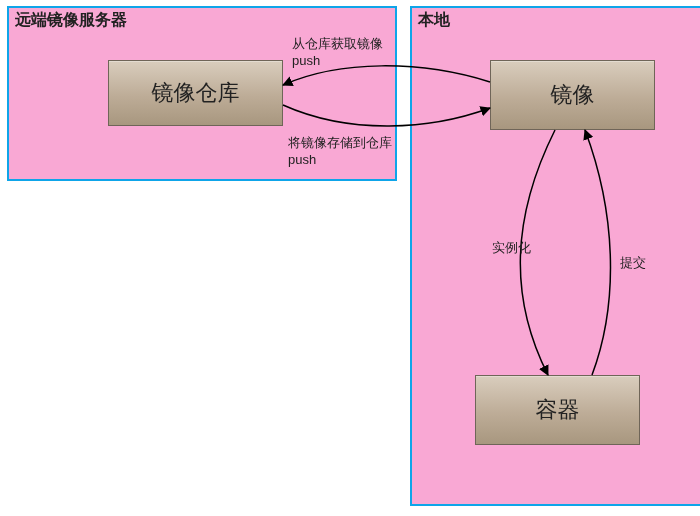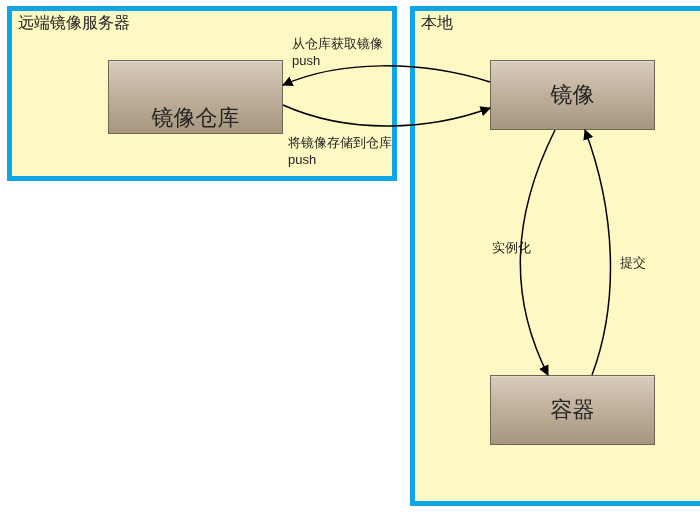--- a/index.html
+++ b/index.html
@@ -9,23 +9,24 @@
     background: #ffffff;
   }
   .canvas {
     position: relative;
     width: 700px;
     height: 516px;
     background: #ffffff;
   }
   .group-box {
     position: absolute;
-    border: 5px solid #0ea5e9;
-    background: #fef9c3;
+    border: 2px solid #0ea5e9;
+    background: #f9a8d4;
     box-sizing: border-box;
+    font-weight: bold;
   }
   .group-title {
     position: absolute;
     top: 2px;
     left: 6px;
     font-size: 16px;
     color: #222;
     white-space: nowrap;
   }
   .node {
@@ -65,29 +66,29 @@
 <div class="canvas">
 
   <div class="group-box" style="left:7px; top:6px; width:390px; height:175px;">
     <div class="group-title">远端镜像服务器</div>
   </div>
 
   <div class="group-box" style="left:410px; top:6px; width:336px; height:500px;">
     <div class="group-title">本地</div>
   </div>
 
-  <div class="node" style="left:108px; top:60px; width:175px; height:74px;align-items:flex-end;">
+  <div class="node" style="left:108px; top:60px; width:175px; height:66px;">
     <span>镜像仓库</span>
   </div>
 
   <div class="node" style="left:490px; top:60px; width:165px; height:70px;align-items:center;">
     <span>镜像</span>
   </div>
 
-  <div class="node" style="left:490px; top:375px; width:165px; height:70px;">
+  <div class="node" style="left:475px; top:375px; width:165px; height:70px;">
     <span>容器</span>
   </div>
 
   <svg class="edges">
     <defs>
       <marker id="arrow" viewBox="0 0 10 10" refX="9" refY="5" markerWidth="7" markerHeight="7" orient="auto-start-reverse">
         <path d="M 0 0 L 10 5 L 0 10 z" fill="#000"></path>
       </marker>
     </defs>
 

